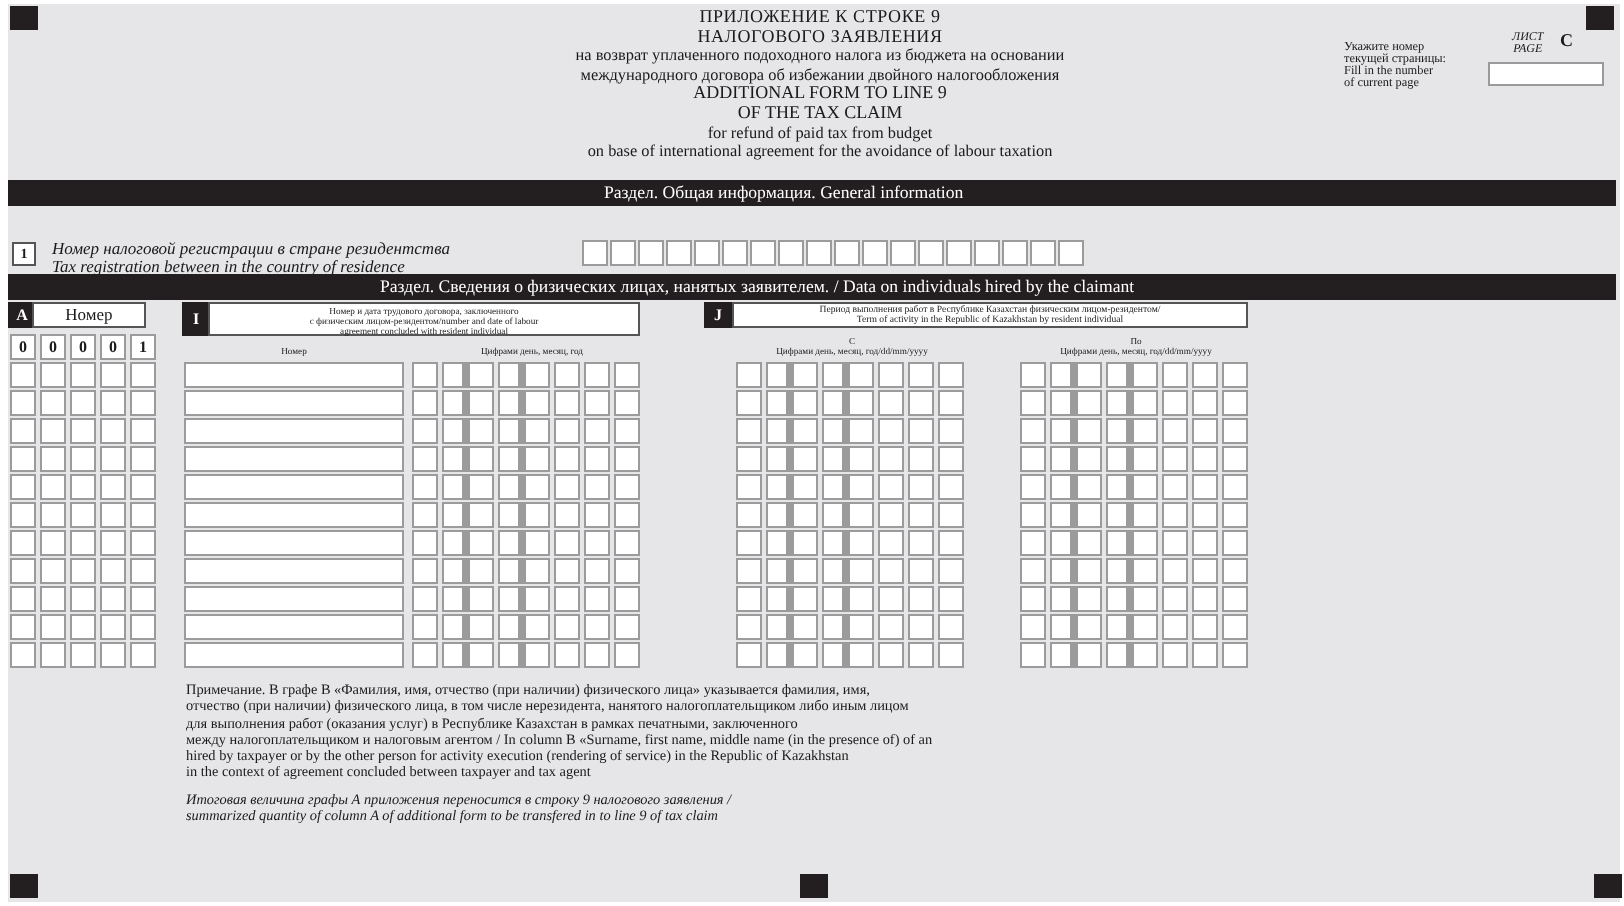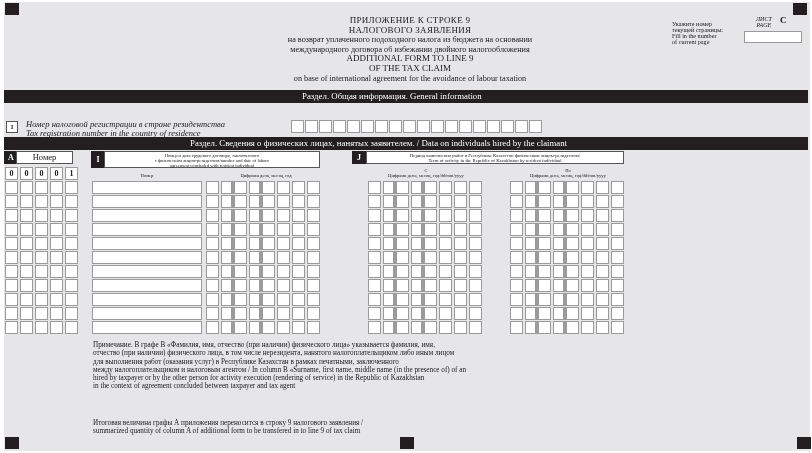--- a/index.html
+++ b/index.html
@@ -1,20 +1,20 @@
 <!DOCTYPE html>
 <html><head>
 <meta charset="utf-8">
 <style>
   * { box-sizing: border-box; margin: 0; padding: 0; }
   html, body { width: 812px; height: 453px; overflow: hidden; background: #ffffff; }
   body { font-family: "Liberation Serif", serif; color: #1a1a1a; position: relative; }
   .page { position: absolute; left: 4px; top: 2px; width: 806px; height: 449px; background: #e6e6e8; }
   .marker { position: absolute; width: 14px; height: 12px; background: #231f20; }
-  .title-block { position: absolute; left: 250px; top: 4px; width: 320px; text-align: center; line-height: 9.6px; margin-top: 12px; }
+  .title-block { position: absolute; left: 250px; top: 4px; width: 320px; text-align: center; line-height: 9.6px; }
   .title-block .ru-big { font-size: 9px; letter-spacing: 0.3px; }
   .title-block .ru-small { font-size: 8.2px; }
   .title-block .en-big { font-size: 9px; }
   .title-block .en-small { font-size: 8.2px; }
   .page-num { position: absolute; left: 672px; top: 16px; width: 140px; }
   .page-num .lbl { position: absolute; left: 0; top: 5px; font-size: 6.2px; line-height: 6px; width: 70px; }
   .page-num .sheet { position: absolute; left: 84px; top: 0px; font-size: 6px; font-style: italic; line-height: 6px; text-align: center; }
   .page-num .letter { position: absolute; left: 108px; top: -1px; font-size: 9px; font-weight: bold; }
   .page-num .box { position: absolute; left: 72px; top: 15px; width: 58px; height: 12px; background: #fff; border: 1px solid #9a9a9a; }
   .rule-top { position: absolute; left: 4px; top: 90px; width: 804px; height: 1px; background: #333; }
@@ -35,40 +35,41 @@
   .a-counter .cell { display: flex; align-items: center; justify-content: center; font-size: 8px; font-weight: bold; }
   .sublabel { position: absolute; font-size: 4.6px; text-align: center; line-height: 5px; }
   .grid-rows { position: absolute; top: 181px; left: 0; }
   .row { position: absolute; left: 0; height: 13px; width: 812px; }
   .a-cells { position: absolute; left: 5px; display: flex; gap: 2px; }
   .i-num { position: absolute; left: 92px; width: 110px; height: 13px; background: #fff; border: 1px solid #9b9b9b; }
   .date { position: absolute; display: flex; gap: 2px; }
   .date .pair { display: flex; }
   .date .pair .cell:first-child { border-right: 3px solid #9b9b9b; }
   .note { position: absolute; left: 93px; top: 341px; font-size: 7.2px; line-height: 8.3px; width: 520px; }
-  .summary { position: absolute; left: 93px; top: 419px; font-size: 7.2px; line-height: 8.3px; width: 520px; }
+  .summary { position: absolute; left: 93px; top: 396px; font-size: 7.2px; line-height: 8.3px; width: 520px; font-style: italic; }
 </style>
 </head>
 <body>
 
 <div class="page"></div>
 
 <div class="marker" style="left:5px;top:3px;"></div>
 <div class="marker" style="left:793px;top:3px;"></div>
 <div class="marker" style="left:5px;top:437px;"></div>
 <div class="marker" style="left:400px;top:437px;"></div>
 <div class="marker" style="left:797px;top:437px;"></div>
 
 <div class="title-block">
   <div class="ru-big">ПРИЛОЖЕНИЕ К СТРОКЕ 9</div>
   <div class="ru-big">НАЛОГОВОГО ЗАЯВЛЕНИЯ</div>
   <div class="ru-small">на возврат уплаченного подоходного налога из бюджета на основании</div>
   <div class="ru-small">международного договора об избежании двойного налогообложения</div>
   <div class="en-big">ADDITIONAL FORM TO LINE 9</div>
   <div class="en-big">OF THE TAX CLAIM</div>
+  <div class="en-small">for refund of paid tax from budget</div>
   <div class="en-small">on base of international agreement for the avoidance of labour taxation</div>
 </div>
 
 <div class="page-num">
   <div class="lbl">
     <div>Укажите номер</div>
     <div>текущей страницы:</div>
     <div>Fill in the number</div>
     <div>of current page</div>
   </div>
@@ -84,21 +85,21 @@
 <div class="hint">Заявление заполняется печатными буквами/Claim is to be filled in block letters.</div>
 <div class="rule-mid"></div>
 
 <div class="band" style="top:90px;">
   <span style="left:298px;">Раздел. Общая информация. General information</span>
 </div>
 
 <div class="num-tag" style="left:6px;top:121px;">1</div>
 <div class="reg-label">
   <div>Номер налоговой регистрации в стране резидентства</div>
-  <div>Tax registration number in the country of residence</div>
+  <div>Tax registration between in the country of residence</div>
 </div>
 <div class="reg-boxes">
   <div class="cell"></div>
   <div class="cell"></div>
   <div class="cell"></div>
   <div class="cell"></div>
   <div class="cell"></div>
   <div class="cell"></div>
   <div class="cell"></div>
   <div class="cell"></div>

